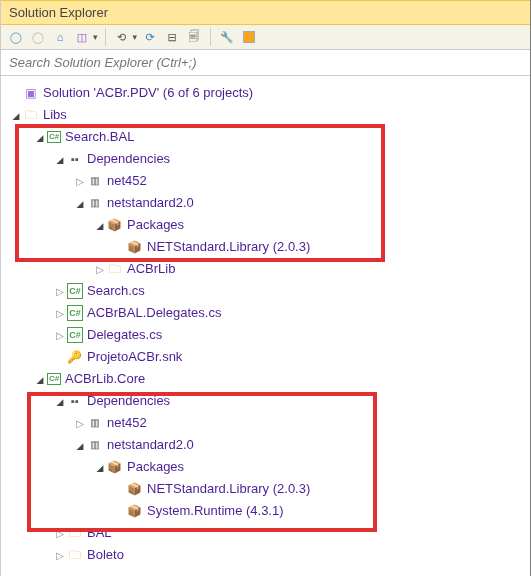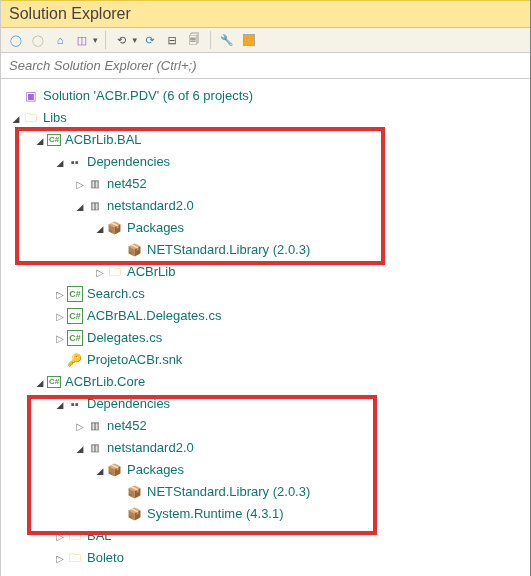--- a/index.html
+++ b/index.html
@@ -17,21 +17,21 @@
     height: 100%;
     border-left: 1px solid #ccc;
     border-right: 1px solid #7a7a7a;
     position: relative;
   }
   .title-bar {
     background: #ffe79c;
     border-top: 1px solid #e8c946;
     border-bottom: 1px solid #e8c946;
     padding: 4px 8px;
-    font-size: 16px;
+    font-size: 13px;
     color: #444;
   }
   .toolbar {
     background: #f5f2e8;
     border-bottom: 1px solid #ccc;
     padding: 3px 6px;
     display: flex;
     align-items: center;
     gap: 4px;
   }
@@ -79,21 +79,21 @@
   }
   .tw.open::before { content: "◢"; font-size:9px; color:#444;}
   .tw.closed::before { content: "▷"; font-size:10px; color:#888; }
   .tw.none::before { content: ""; }
   .ic {
     width: 16px; height: 16px;
     margin-right: 4px;
     display: inline-flex; align-items:center; justify-content:center;
     font-size: 12px;
   }
-  .lbl { color:#0f766e; }
+  .lbl { color:#4c1d95; }
   .ic-sln { color:#a06cd5; }
   .ic-folder { color:#e8b23b; }
   .ic-csproj { color:#4a9c4a; border:1px solid #4a9c4a; font-size:8px; font-weight:bold; width:14px;height:12px; background:#fff;}
   .ic-deps { color:#555; font-size:11px;}
   .ic-fw { color:#555; font-size:10px; }
   .ic-pkg { color:#c8a24a; }
   .ic-cs { color:#4a9c4a; font-size:9px; font-weight:bold; border:1px solid #4a9c4a; padding:0 1px; background:#fff;}
   .ic-snk { color:#c8a24a; }
   .redbox {
     position: absolute;
@@ -146,21 +146,21 @@
 
     <div class="node" style="padding-left:4px">
       <span class="tw open"></span>
       <span class="ic ic-folder">🗀</span>
       <span class="lbl">Libs</span>
     </div>
 
     <div class="node" style="padding-left:28px">
       <span class="tw open"></span>
       <span class="ic ic-csproj">C#</span>
-      <span class="lbl">ACBrLib.BAL</span>
+      <span class="lbl">Search.BAL</span>
     </div>
     <div class="node" style="padding-left:48px">
       <span class="tw open"></span>
       <span class="ic ic-deps">▪▪</span>
       <span class="lbl">Dependencies</span>
     </div>
     <div class="node" style="padding-left:68px">
       <span class="tw closed"></span>
       <span class="ic ic-fw">▥</span>
       <span class="lbl">net452</span>

